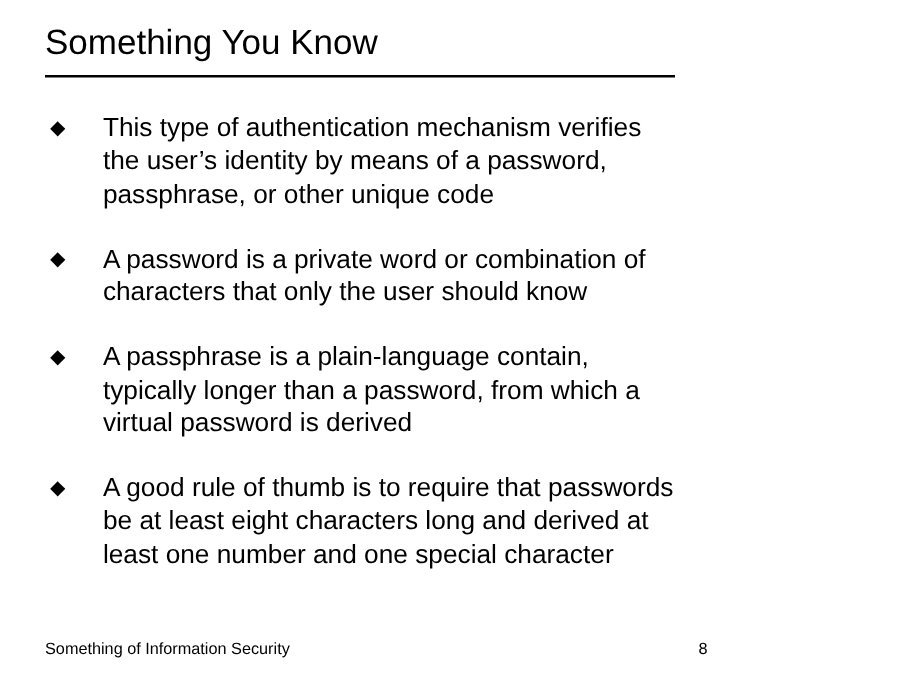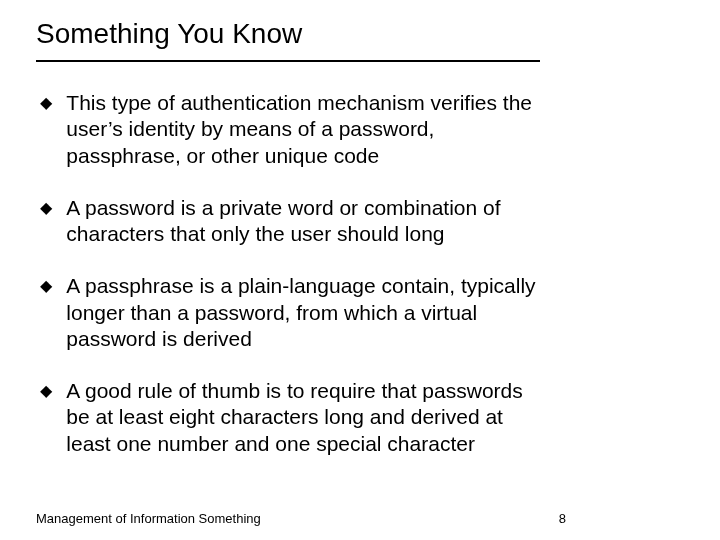--- a/index.html
+++ b/index.html
@@ -40,20 +40,21 @@
     flex: 0 0 auto;
     font-size: 16px;
     line-height: 22px;
     margin-right: 14px;
     margin-top: 2px;
     color: #000;
   }
   .bullet-text {
     font-size: 21px;
     line-height: 1.25;
+    margin-left: 16px;
   }
   .footer {
     position: absolute;
     bottom: 14px;
     left: 36px;
     font-size: 13px;
     color: #000;
   }
   .pagenum {
     position: absolute;
@@ -69,26 +70,26 @@
 <div class="slide">
   <h1 class="title">Something You Know</h1>
   <hr class="rule">
   <ul class="bullets">
     <li>
       <span class="diamond">◆</span>
       <span class="bullet-text">This type of authentication mechanism verifies the user’s identity by means of a password, passphrase, or other unique code</span>
     </li>
     <li>
       <span class="diamond">◆</span>
-      <span class="bullet-text">A password is a private word or combination of characters that only the user should long</span>
+      <span class="bullet-text">A password is a private word or combination of characters that only the user should know</span>
     </li>
     <li>
       <span class="diamond">◆</span>
       <span class="bullet-text">A passphrase is a plain-language contain, typically longer than a password, from which a virtual password is derived</span>
     </li>
     <li>
       <span class="diamond">◆</span>
       <span class="bullet-text">A good rule of thumb is to require that passwords be at least eight characters long and derived at least one number and one special character</span>
     </li>
   </ul>
-  <div class="footer">Management of Information Something</div>
+  <div class="footer">Something of Information Security</div>
   <div class="pagenum">8</div>
 </div>
 
 </body></html>

